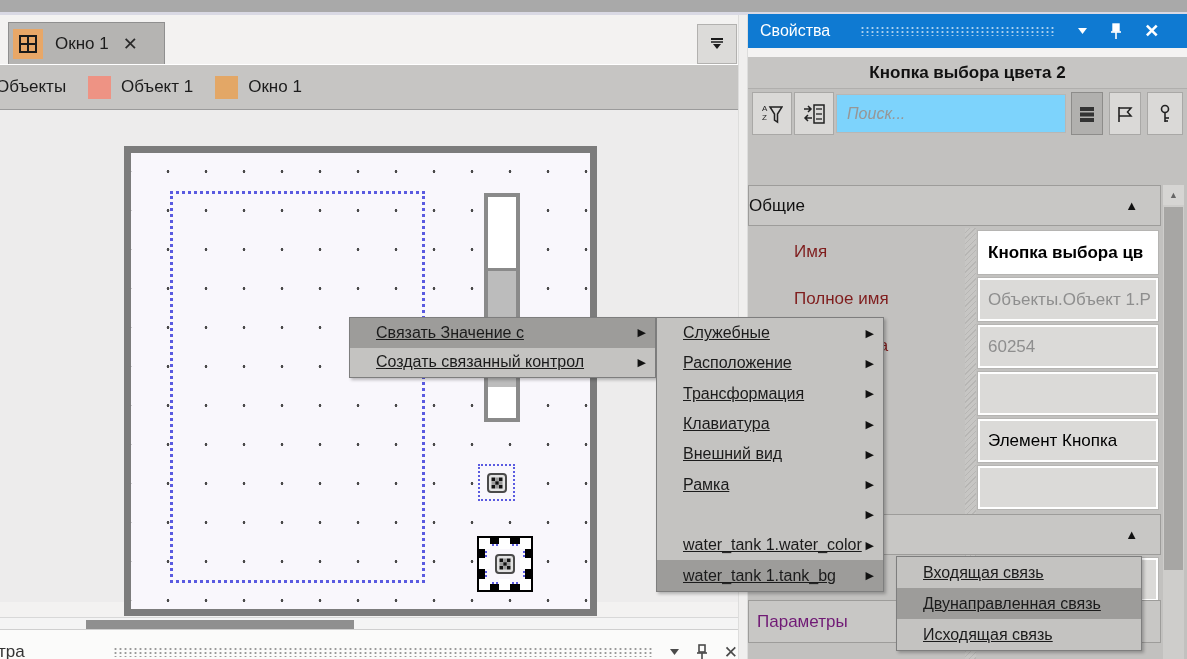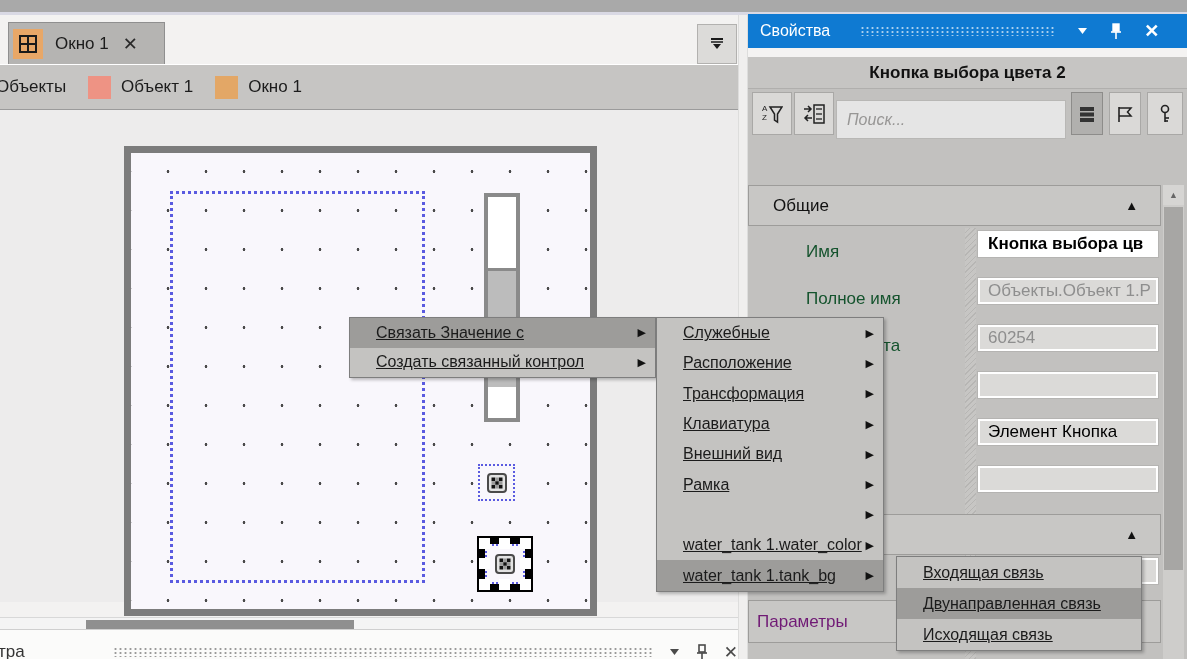--- a/index.html
+++ b/index.html
@@ -77,38 +77,38 @@
   .rp-head .ic { margin-left:22px; display:flex; align-items:center; }
 
   .rp-body { position:absolute; left:0; top:43px; width:439px; height:602px; background:#c2c1bf; }
   .rp-title { position:absolute; left:0; top:0; width:439px; height:32px; background:#c6c5c3;
              border-bottom:1px solid #b0afad; display:flex; align-items:center; justify-content:center;
              font-size:17px; font-weight:bold; color:#111; }
   .rp-toolbar { position:absolute; left:0; top:34px; width:439px; height:46px; }
   .tb-btn { position:absolute; top:1px; width:40px; height:43px; background:#dad9d7;
              border:1px solid #a9a8a6; display:flex; align-items:center; justify-content:center; }
   .tb-btn.pressed { background:#b1b0ae; border-color:#8d8c8a; }
-  .tb-search { position:absolute; left:88px; top:9px; width:230px; height:39px; background:#e5e5e5;
+  .tb-search { position:absolute; left:88px; top:3px; width:230px; height:39px; background:#7dd3fc;
              border:1px solid #b8b7b5; font-family:"Liberation Sans",sans-serif;
              font-size:16px; font-style:italic; color:#555; padding-left:10px; }
   .tb-search::placeholder { color:#979695; font-style:italic; }
 
   .sec-bar { position:absolute; left:0; width:413px; height:41px; background:#c8c7c5;
              border:1px solid #9d9c9a; display:flex; align-items:center;
              font-size:17px; color:#111; }
   .sec-bar .cl { position:absolute; right:22px; font-size:13px; color:#111; }
   .sec-general { top:128px; }
   .sec-two { top:457px; }
   .sec-params { top:543px; height:43px; }
 
-  .lblcol-txt { position:absolute; left:58px; font-size:17px; color:#14532d; }
+  .lblcol-txt { position:absolute; left:46px; font-size:17px; color:#7f1d1d; }
   .zigzag { position:absolute; left:217px; top:171px; width:11px; height:431px;
              background:repeating-linear-gradient(135deg,#c8c7c5 0 3px,#b4b3b1 3px 4px); opacity:.8; }
 
-  .fld { position:absolute; left:230px; width:180px; height:26px; background:#dbdad8;
+  .fld { position:absolute; left:230px; width:180px; height:43px; background:#dbdad8;
              border:2px solid #ffffff; outline:1px solid #b5b4b2; display:flex; align-items:center;
              padding-left:8px; font-size:17px; color:#8e8e8e; white-space:nowrap; overflow:hidden; }
   .fld.active { background:#fff; color:#000; font-weight:bold; }
   .fld.mid { color:#000000; }
 
   .value-link { position:absolute; left:62px; top:600px; font-size:18px; font-weight:bold; color:#5b9bd5; }
 
   .vscroll { position:absolute; left:415px; top:128px; width:21px; height:517px; background:#cecdcb; }
   .vs-btn { position:absolute; left:0; width:21px; height:20px; background:#d6d5d3;
              display:flex; align-items:center; justify-content:center; font-size:9px; color:#666; }
@@ -303,21 +303,21 @@
           <svg width="16" height="20" viewBox="0 0 16 20">
             <circle cx="8" cy="5" r="3.5" fill="none" stroke="#222" stroke-width="1.6"></circle>
             <line x1="8" y1="8.5" x2="8" y2="18" stroke="#222" stroke-width="1.6"></line>
             <line x1="8" y1="14" x2="12" y2="14" stroke="#222" stroke-width="1.6"></line>
             <line x1="8" y1="17" x2="11" y2="17" stroke="#222" stroke-width="1.6"></line>
           </svg>
         </div>
       </div>
 
       <div class="sec-bar sec-general">
-        <span style="margin-left:24px">Общие</span>
+        <span style="">Общие</span>
         <span class="cl">▲</span>
       </div>
 
       <div class="zigzag"></div>
 
       <span class="lblcol-txt" style="top:185px">Имя</span>
       <div class="fld active" style="top:174px">Кнопка выбора цв</div>
 
       <span class="lblcol-txt" style="top:232px">Полное имя</span>
       <div class="fld" style="top:221px">Объекты.Объект 1.Р</div>

